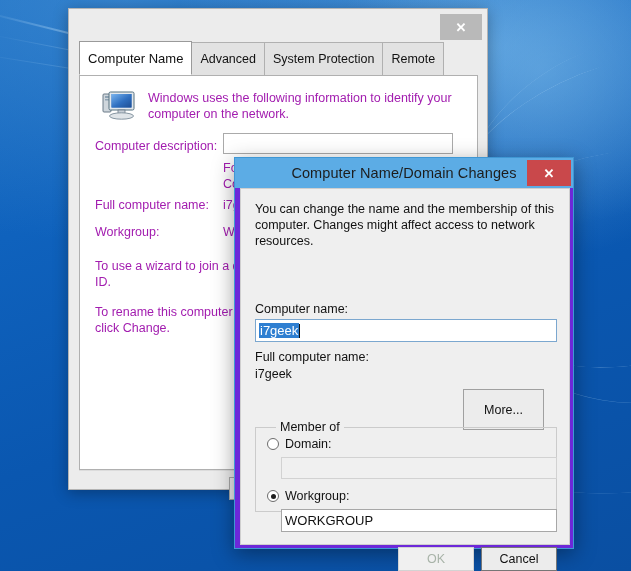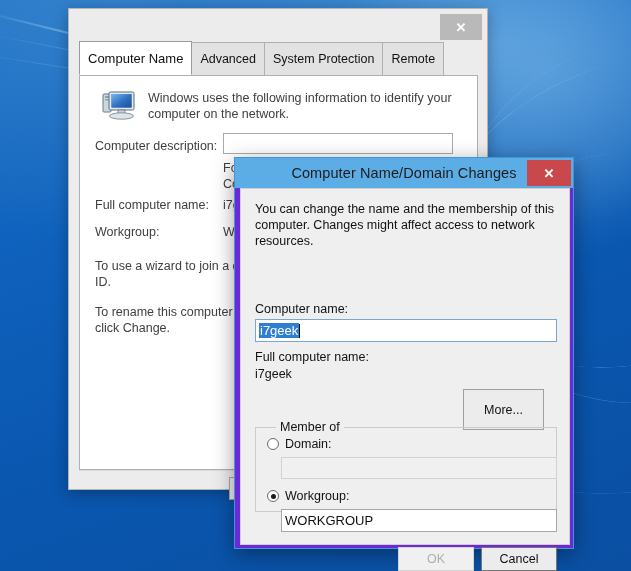--- a/index.html
+++ b/index.html
@@ -155,21 +155,21 @@
   }
 
   .comp-icon {
     position: absolute;
     left: 22px; top: 14px;
     width: 34px; height: 32px;
   }
   .sp-text {
     position: absolute;
     font-size: 12.5px;
-    color: #404040;
+    color: #a21caf;
     line-height: 16px;
   }
   .sp-intro { left: 68px; top: 14px; width: 310px; }
   .sp-label-desc { left: 15px; top: 62px; }
   .sp-input-desc {
     position: absolute;
     left: 143px; top: 57px;
     width: 230px; height: 21px;
     background: #fff;
     border: 1px solid #aaaaaa;

